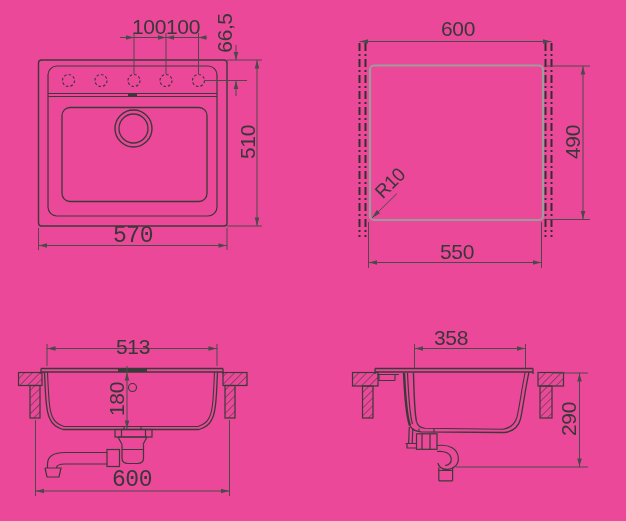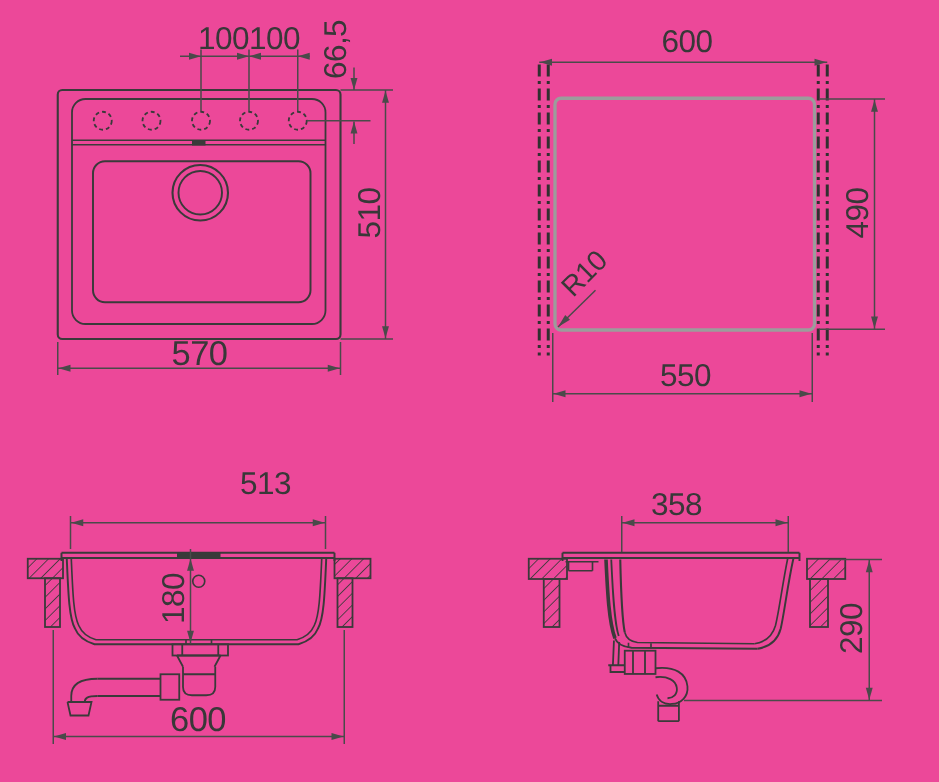--- a/index.html
+++ b/index.html
@@ -1,21 +1,21 @@
 <!DOCTYPE html>
 <html><head>
 <meta charset="utf-8">
 <style>
   html,body{margin:0;padding:0;background:#ffffff;}
   #stage{position:relative;width:626px;height:521px;background:#ec4899;overflow:hidden;
          font-family:"Liberation Sans",sans-serif;}
   #art{position:absolute;left:0;top:0;}
   .dim{position:absolute;font-size:21px;letter-spacing:-0.4px;color:#383838;
        white-space:nowrap;transform:translate(-50%,-50%);line-height:1;}
-  .dim.lg{font-size:23px;}
+  .dim.lg{font-size:23px;font-family:Liberation Mono, monospace;}
   .dim.rot{transform:translate(-50%,-50%) rotate(-90deg);}
   .dim.rot45{transform:translate(-50%,-50%) rotate(-45deg);font-size:19px;}
 </style>
 </head>
 <body>
 
 <div id="stage">
 
 <svg id="art" width="626" height="521" viewBox="0 0 626 521">
   <defs>
@@ -175,20 +175,20 @@
 <div class="dim" style="left:183px;top:26px;">100</div>
 <div class="dim rot" style="left:224px;top:33px;">66,5</div>
 <div class="dim rot" style="left:247px;top:142px;">510</div>
 <div class="dim lg" style="left:133px;top:236px;">570</div>
 
 <div class="dim" style="left:458px;top:28px;">600</div>
 <div class="dim rot45" style="left:390px;top:183px;">R10</div>
 <div class="dim rot" style="left:572px;top:142px;">490</div>
 <div class="dim" style="left:457px;top:251px;">550</div>
 
-<div class="dim" style="left:133px;top:323px;margin-left:44px;">513</div>
+<div class="dim" style="left:133px;top:346px;">513</div>
 <div class="dim rot" style="left:116px;top:399px;">180</div>
 <div class="dim lg" style="left:132px;top:480px;">600</div>
 
 <div class="dim" style="left:451px;top:337px;">358</div>
 <div class="dim rot" style="left:568px;top:419px;">290</div>
 
 </div>
 
 </body></html>

